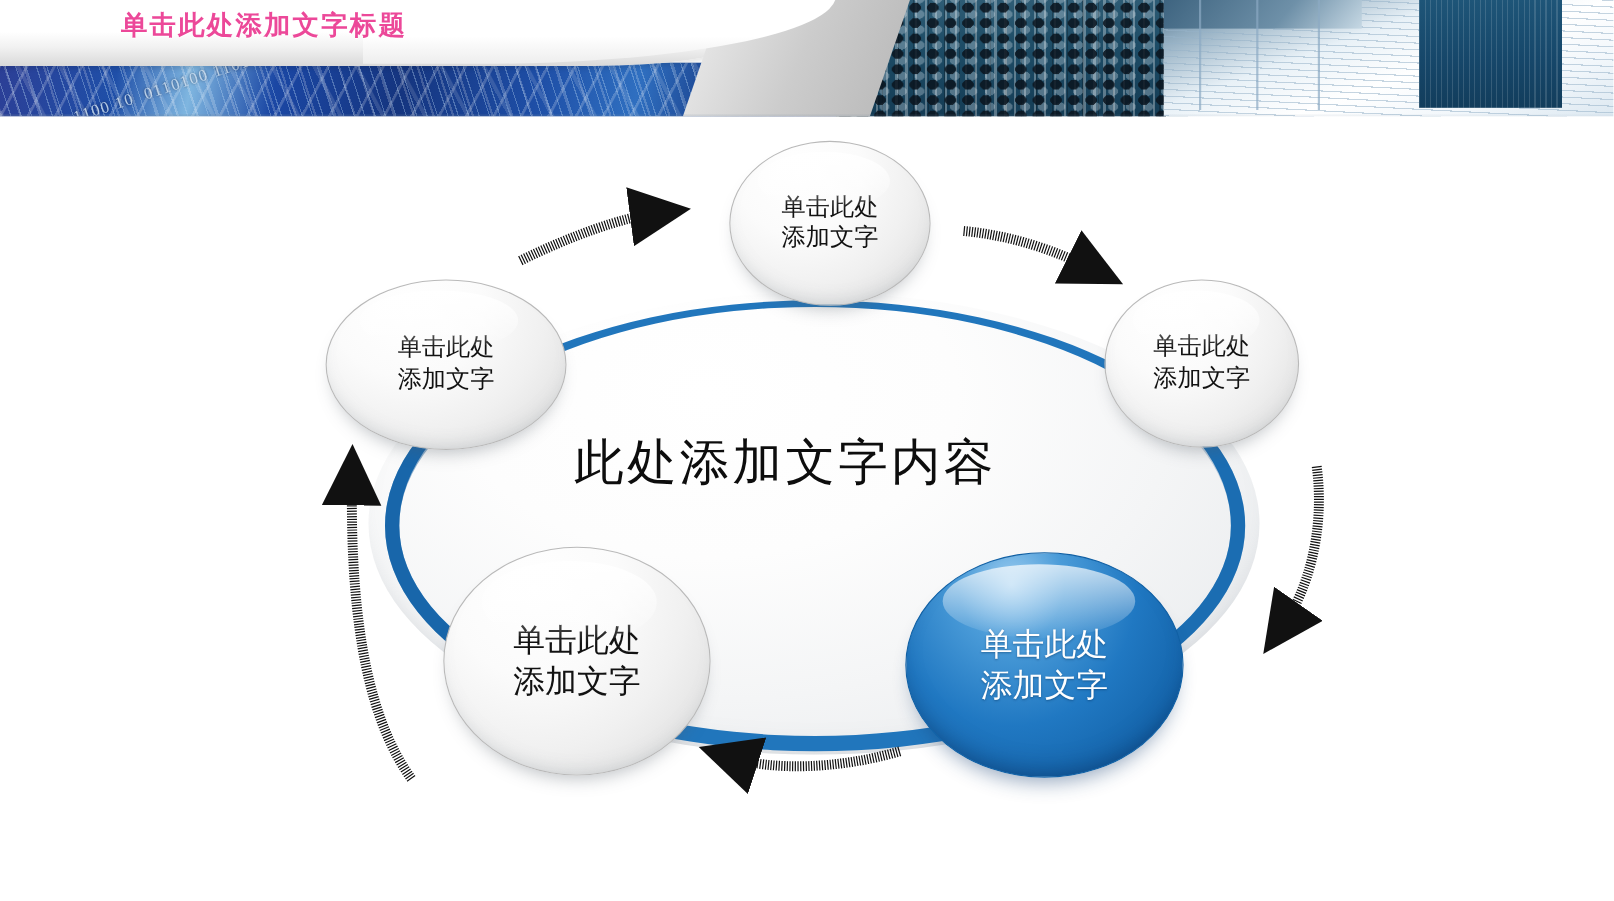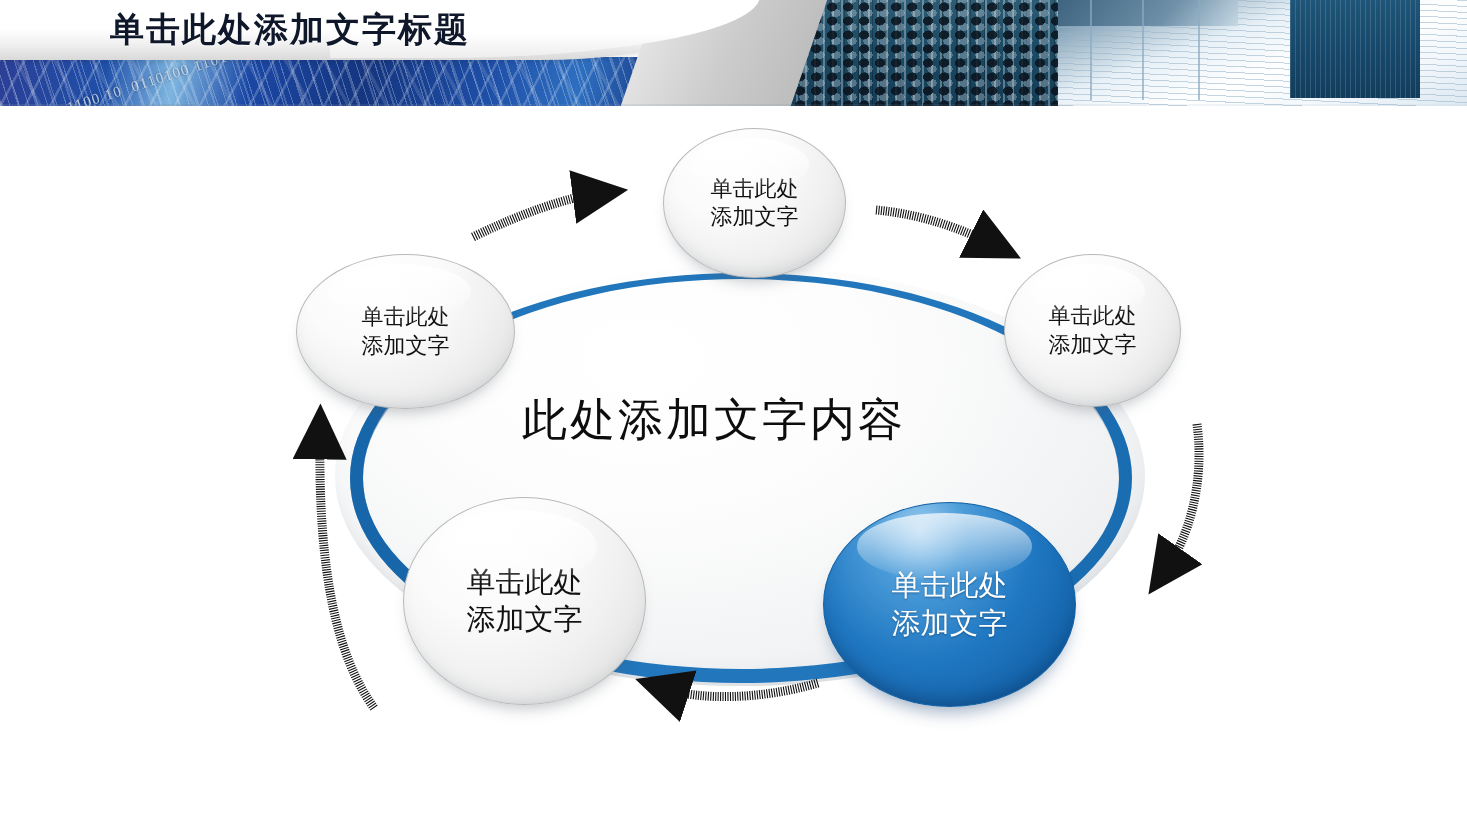--- a/index.html
+++ b/index.html
@@ -134,23 +134,23 @@
   .header-bottom-line{
     position:absolute; left:0; top:104px;
     width:1467px; height:2px;
     background:linear-gradient(90deg,rgba(120,140,160,.25),rgba(120,140,160,.05));
   }
 
   
   #slide-title{
     position:absolute; left:110px; top:7px;
     font-family:"DejaVu Sans","Liberation Sans",sans-serif;
-    font-size:34px; font-weight:bold;
+    font-size:24px; font-weight:bold;
     letter-spacing:2px;
-    color:#0f172a;
+    color:#ec4899;
     text-shadow:0 1px 0 rgba(255,255,255,.9);
     z-index:5;
     white-space:nowrap;
   }
 
   
   #diagram{
     position:absolute; left:0; top:106px;
     width:1467px; height:713px;
   }

